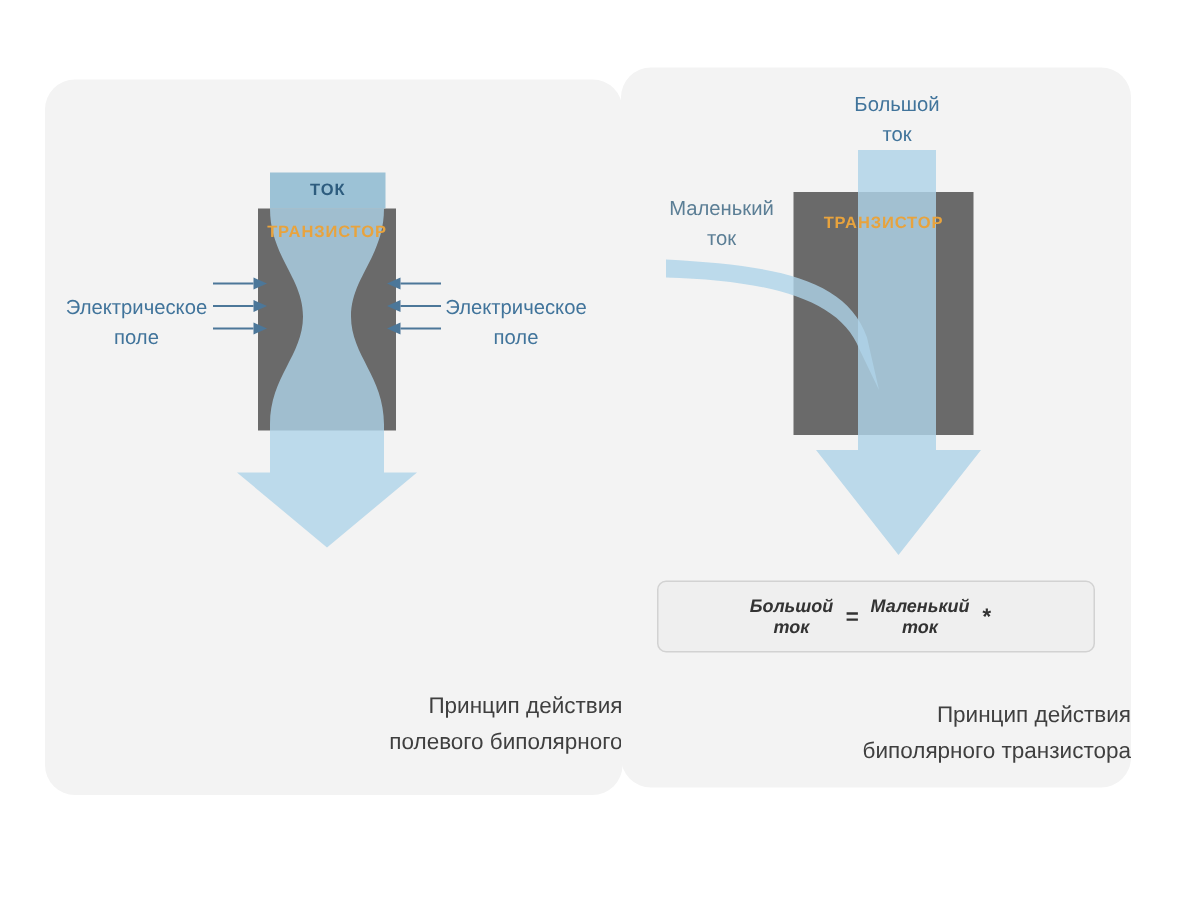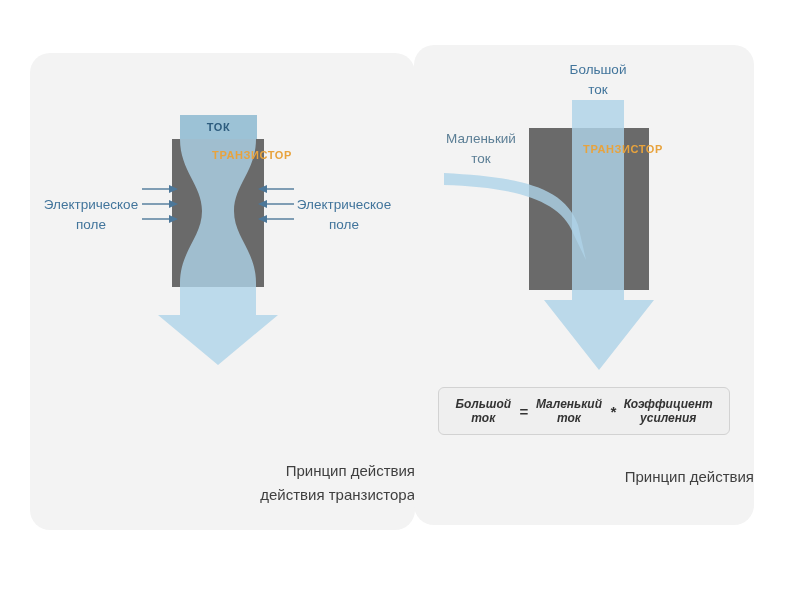--- a/index.html
+++ b/index.html
@@ -34,21 +34,20 @@
     font-size: 11px;
     letter-spacing: 0.6px;
     display: flex; align-items: center; justify-content: center;
   }
   .transistor-label {
     color: #e8a33d;
     font-weight: bold;
     font-size: 11px;
     letter-spacing: 0.6px;
     text-align: center;
-    padding-left: 34px;
   }
   #panel-left .transistor-label  { left: 142px; top: 96px;  width: 92px; }
   #panel-right .transistor-label { left: 115px; top: 98px;  width: 120px; }
 
   .blue-label {
     color: #41749b;
     font-size: 13.5px;
     line-height: 1.45;
     text-align: center;
   }
@@ -143,21 +142,21 @@
       <div>поле</div>
     </div>
 
     <div class="abs blue-label field-label-right">
       <div>Электрическое</div>
       <div>поле</div>
     </div>
 
     <div class="abs caption">
       <div>Принцип действия</div>
-      <div>действия транзистора</div>
+      <div>полевого биполярного</div>
     </div>
   </div>
 
   <div class="panel" id="panel-right">
 
     <svg class="layer" width="340" height="480" viewBox="0 0 340 480">
 
       <rect x="115" y="83" width="120" height="162" fill="#6a6a6a"></rect>
 
       <path d="M30,128
@@ -185,24 +184,21 @@
       <span class="f-term">
         <span>Большой</span>
         <span>ток</span>
       </span>
       <span class="f-op">=</span>
       <span class="f-term">
         <span>Маленький</span>
         <span>ток</span>
       </span>
       <span class="f-op">*</span>
-      <span class="f-term">
-        <span>Коэффициент</span>
-        <span>усиления</span>
-      </span>
     </div>
 
     <div class="abs caption">
       <div>Принцип действия</div>
+      <div>биполярного транзистора</div>
     </div>
   </div>
 
 </div>
 
 </body></html>

